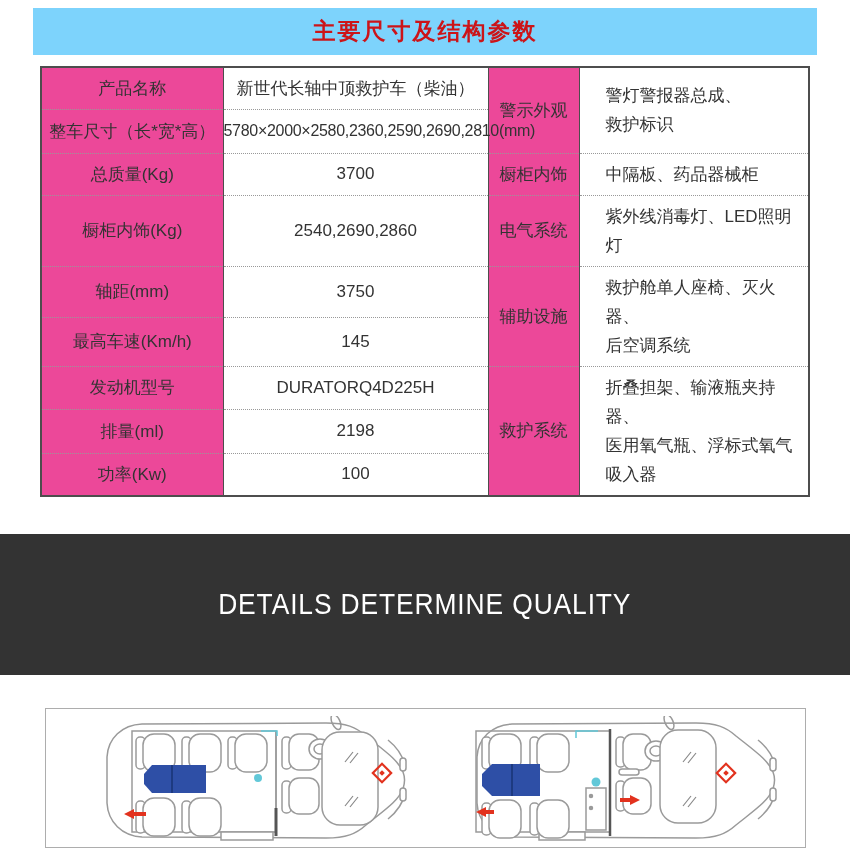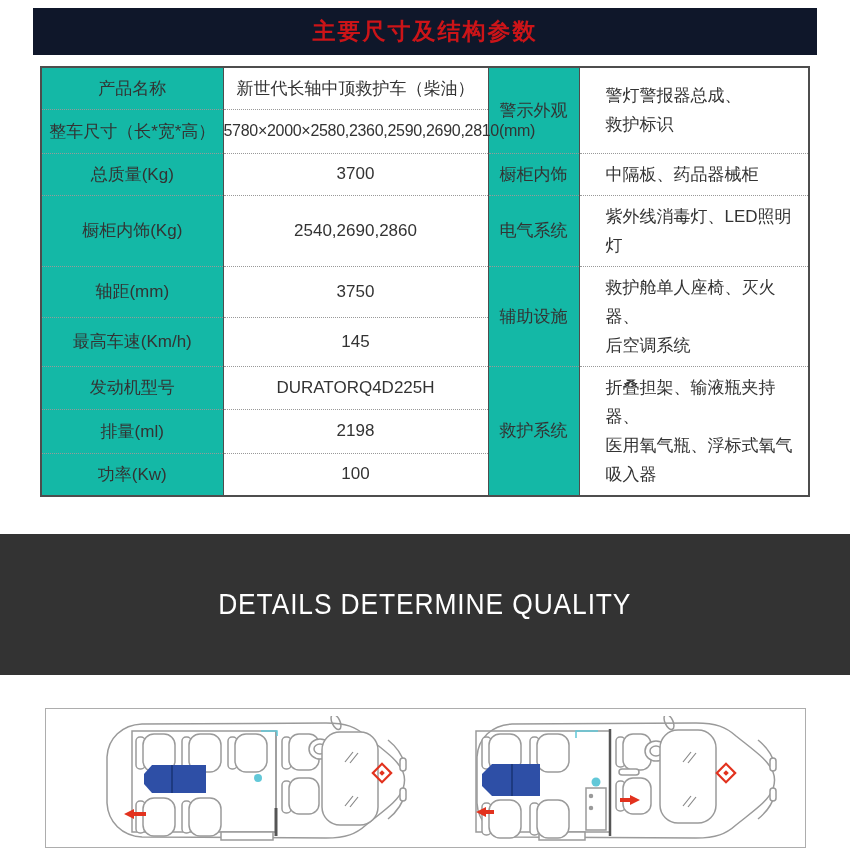--- a/index.html
+++ b/index.html
@@ -1,32 +1,32 @@
 <!DOCTYPE html>
 <html><head>
 <meta charset="utf-8">
 <style>
   * { margin:0; padding:0; box-sizing:border-box; }
   html,body { width:850px; height:862px; background:#fff; overflow:hidden;
     font-family:"Liberation Sans","DejaVu Sans",sans-serif; color:#333; }
 
   
-  .header-band { margin:8px 33px 0; height:47px; background:#0f172a;
+  .header-band { margin:8px 33px 0; height:47px; background:#7dd3fc;
     display:flex; align-items:center; justify-content:center; }
   .header-band .title { color:#cc1418; font-size:23px; font-weight:bold; letter-spacing:2px; }
 
   
   .spec-wrap { margin:11px 40px 0; }
   table.spec { border-collapse:collapse; width:768px; table-layout:fixed;
     border:2px solid #4d4d4d; }
   col.c-l-label { width:182px; } col.c-l-val { width:265px; }
   col.c-r-label { width:91px; }  col.c-r-val { width:230px; }
   table.spec td { border-top:1px dotted #999; border-bottom:1px dotted #999;
     font-size:17px; vertical-align:middle; }
-  td.lab { background:#14b8a6; text-align:center; border-left:1px solid #4d4d4d;
+  td.lab { background:#ec4899; text-align:center; border-left:1px solid #4d4d4d;
     border-right:1px solid #4d4d4d; padding:0 2px; }
   td.val { background:#fff; text-align:center; border-right:1px solid #4d4d4d; }
   td.val.dim { font-size:16px; letter-spacing:-0.3px; }
   td.rval { background:#fff; text-align:left; padding:6px 8px 6px 26px;
     white-space:pre-line; line-height:29px; }
   tr.r1{height:42px;} tr.r2{height:44px;} tr.r3{height:38px;} tr.r4{height:42px;}
   tr.r5{height:44px;} tr.r6{height:42px;} tr.r7{height:42px;} tr.r8{height:42px;}
   tr.r9{height:41px;}
 
   

